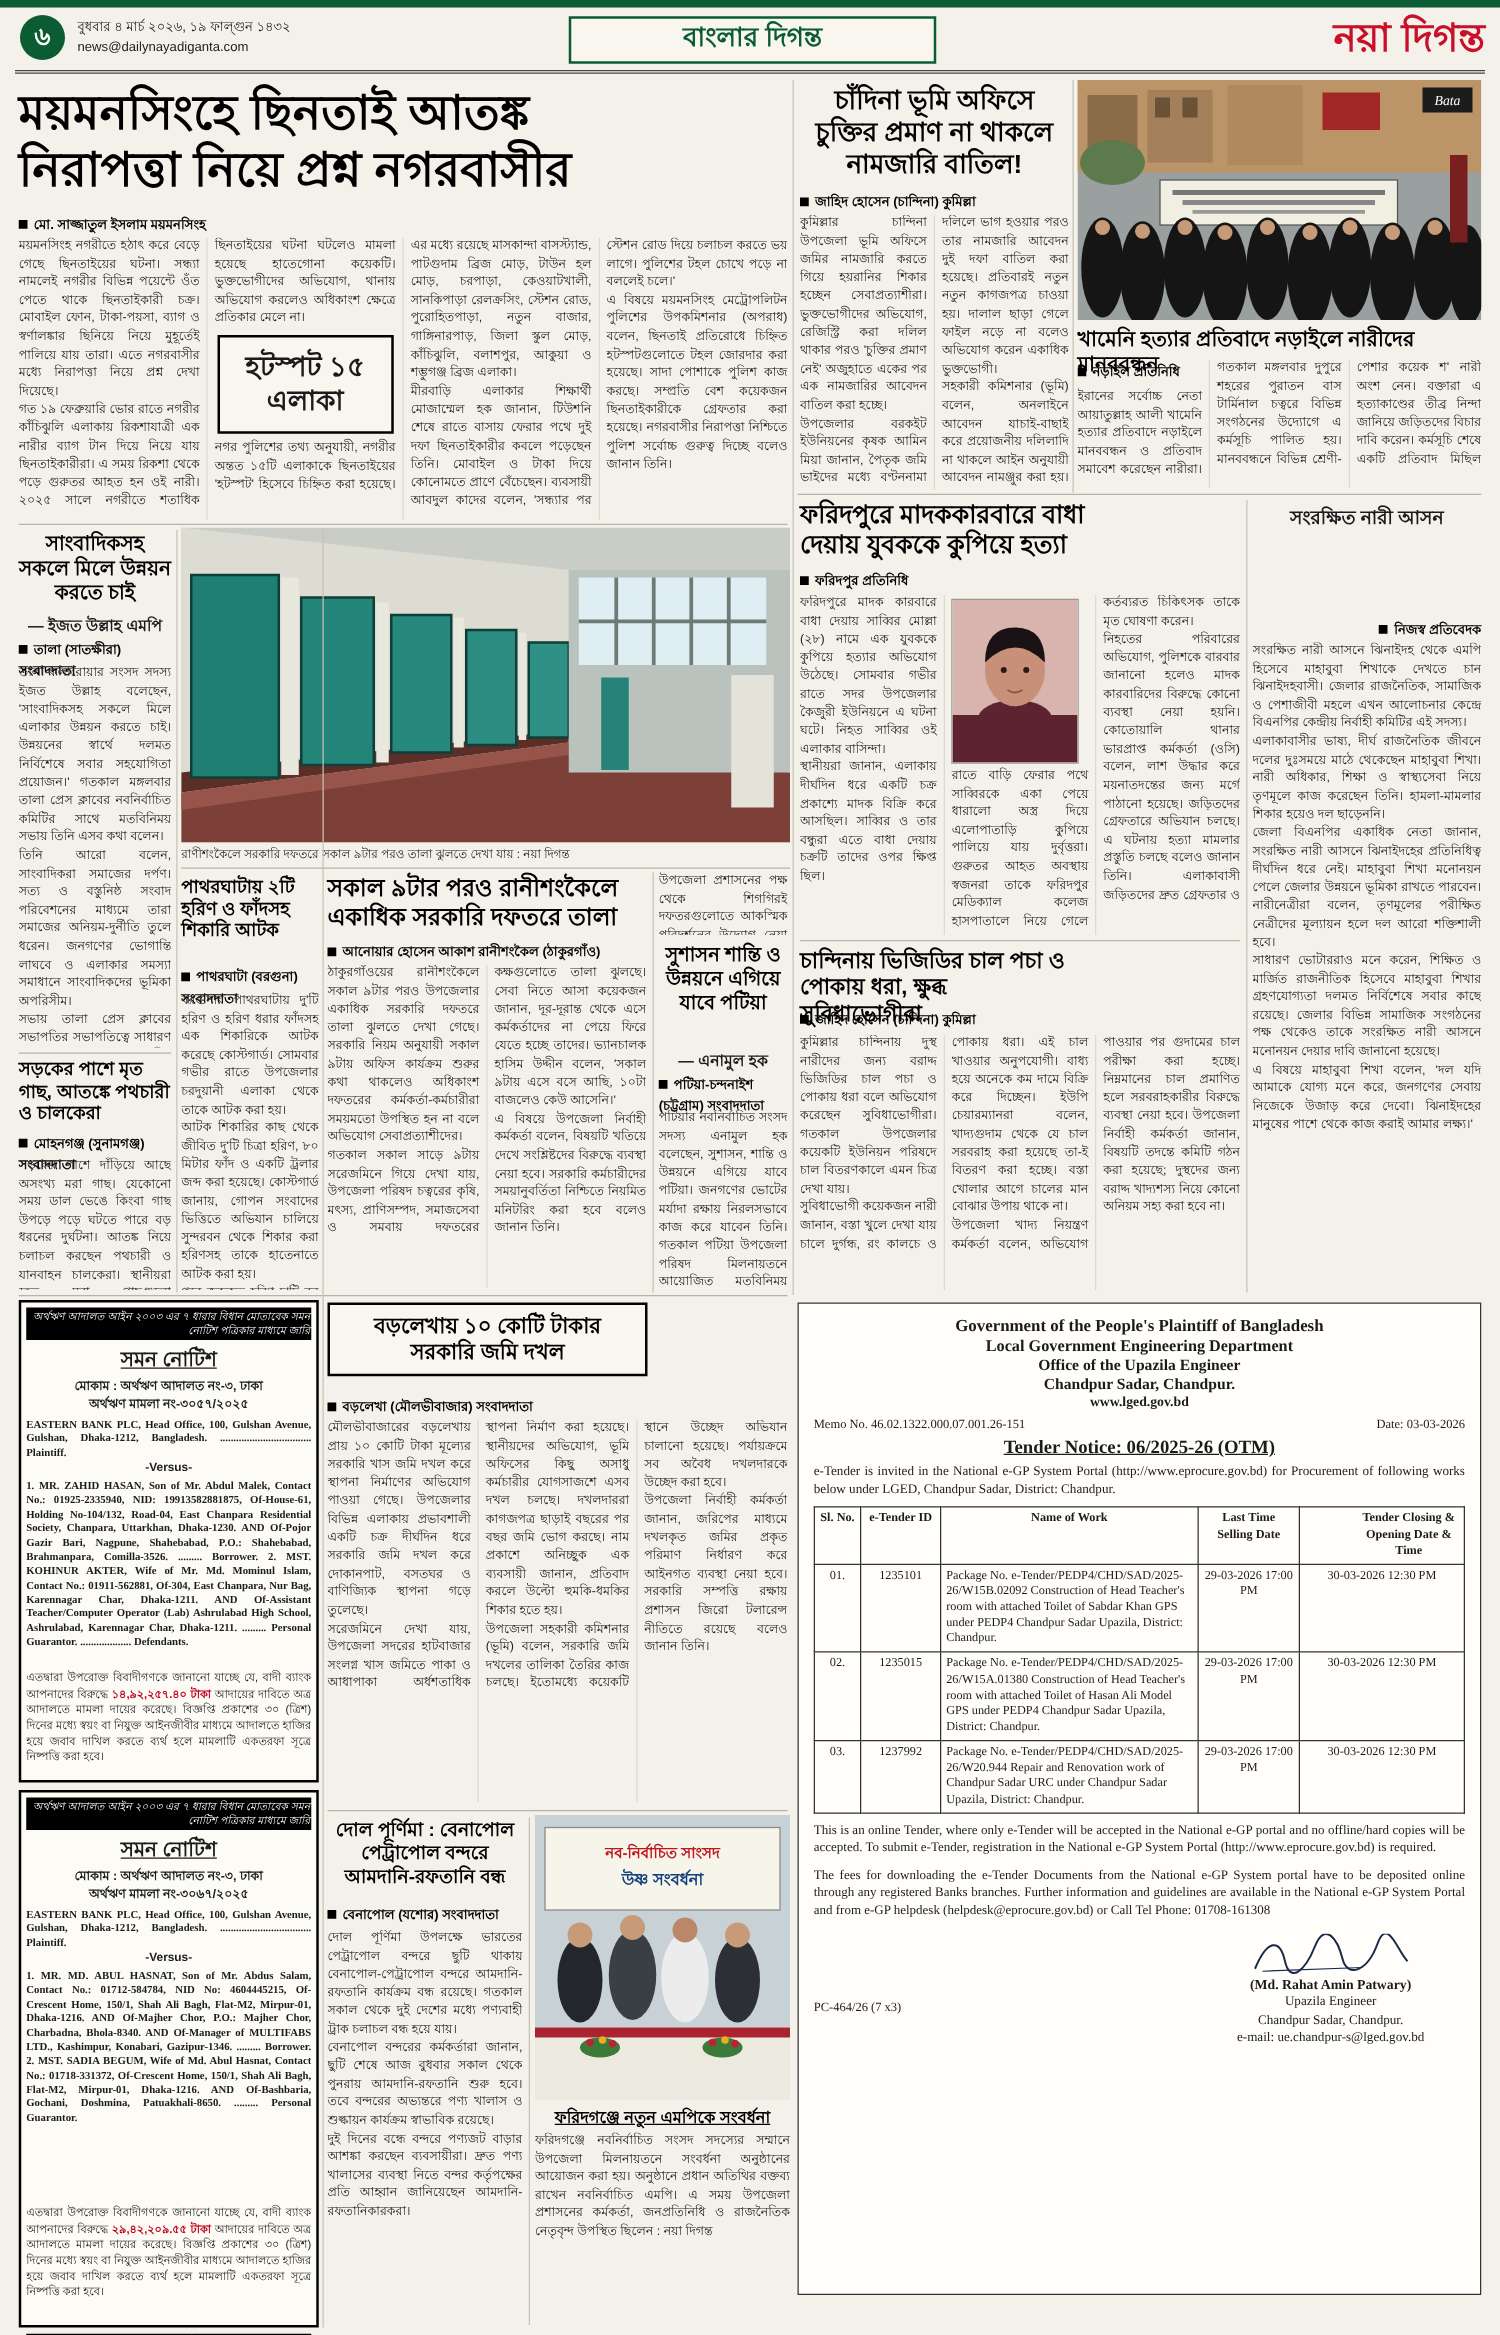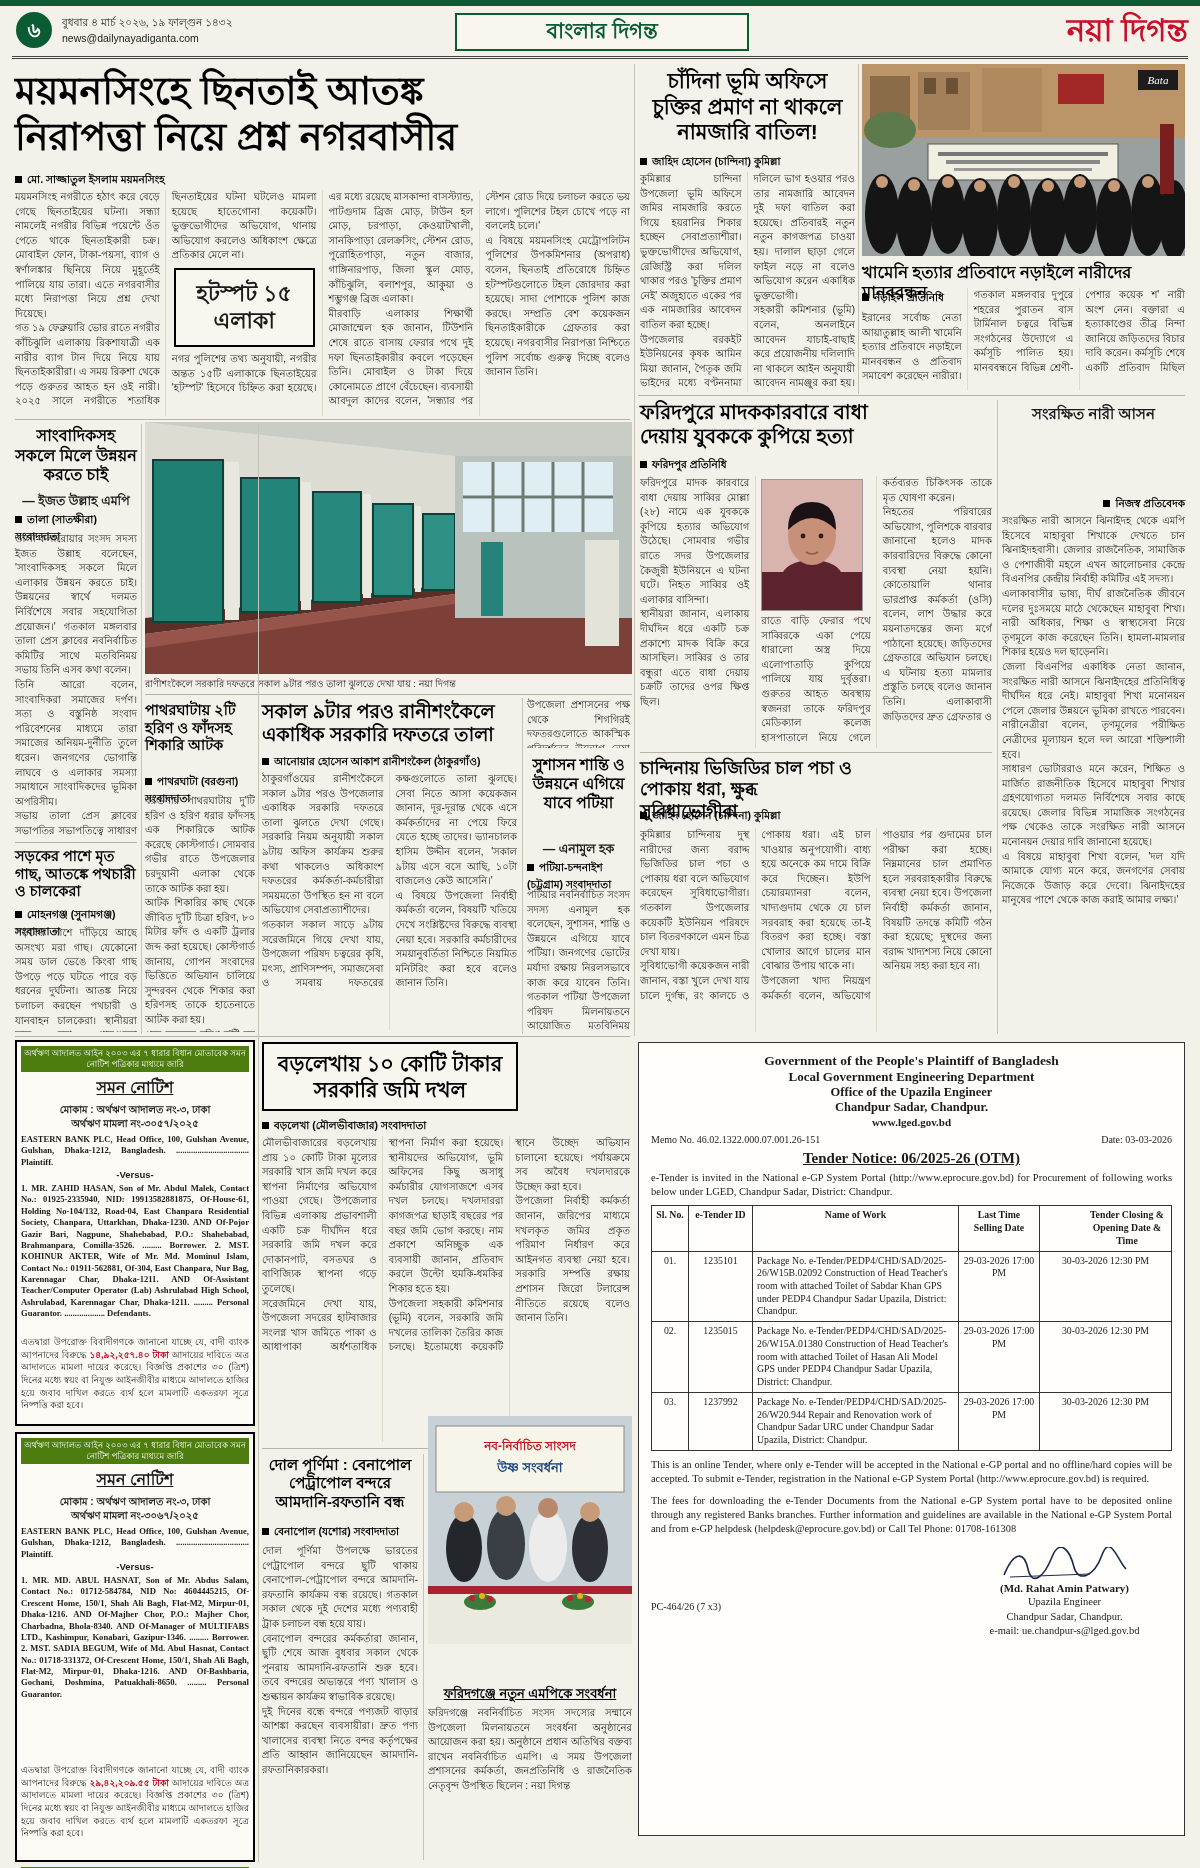--- a/index.html
+++ b/index.html
@@ -27,21 +27,21 @@
           color:#0b5c33;font-weight:bold;font-size:21px;line-height:32px;text-align:center;background:#f8f6ef;}
   .masthead{position:absolute;left:1020px;top:8px;width:168px;height:46px;color:#c9102a;
             font-weight:bold;font-size:31px;line-height:46px;text-align:right;}
   .headrule{position:absolute;left:12px;top:56px;width:1176px;border-bottom:3px double #444;}
   .hotspot{border:2.5px solid #000;padding:10px 4px;margin:5px 2px;text-align:center;
            font-weight:bold;font-size:22px;line-height:1.25;break-inside:avoid;background:#f8f6ef;}
   .attrib{font-weight:bold;font-size:12.5px;text-align:center;margin:2px 0;}
   .kicker{font-weight:bold;font-size:15px;text-align:center;}
   .caption{font-size:9.5px;color:#222;line-height:1.3;}
   .notice{position:absolute;border:2px solid #000;background:#fcfbf5;box-sizing:border-box;padding:4px;}
-  .nstrip{background:#4d7c0f;color:#fff;font-size:8.5px;text-align:center;padding:2px 1px;line-height:1.3;}
+  .nstrip{background:#000000;color:#fff;font-size:8.5px;text-align:right;padding:2px 1px;line-height:1.3;font-style:italic;}
   .ntitle{font-weight:bold;font-size:16px;text-align:center;margin:3px 0 1px 0;text-decoration:underline;}
   .ncourt{font-weight:bold;font-size:10px;text-align:center;line-height:1.4;}
   .neng{font-family:"Liberation Serif","DejaVu Serif",serif;font-size:8.6px;font-weight:bold;
         line-height:1.32;text-align:justify;margin-top:3px;}
   .nversus{text-align:center;font-weight:bold;font-size:9.5px;margin:1px 0;}
   .nbn{font-size:9px;line-height:1.4;text-align:justify;margin-top:3px;}
   .red{color:#c00020;font-weight:bold;}
   .tender{position:absolute;left:638px;top:1042px;width:547px;height:794px;background:#fffefb;
           border:1.5px solid #333;box-sizing:border-box;padding:10px 12px;
           font-family:"Liberation Serif","DejaVu Serif",serif;}
@@ -314,21 +314,21 @@
     <div class="ncourt">অর্থঋণ মামলা নং-৩০৬৭/২০২৫</div>
     <div class="neng">EASTERN BANK PLC, Head Office, 100, Gulshan Av­enue, Gulshan, Dhaka-1212, Bangladesh. .................................. Plaintiff.</div>
     <div class="nversus">-Versus-</div>
     <div class="neng clip" style="height:186px;">1. MR. MD. ABUL HASNAT, Son of Mr. Abdus Salam, Contact No.: 01712-584784, NID No: 4604445215, Of-Crescent Home, 150/1, Shah Ali Bagh, Flat-M2, Mirpur-01, Dhaka-1216. AND Of-Majher Chor, P.O.: Majher Chor, Charbadna, Bhola-8340. AND Of-Manager of MULTIFABS LTD., Kashimpur, Konabari, Gazipur-1346. ......... Borrower. 2. MST. SADIA BEGUM, Wife of Md. Abul Hasnat, Contact No.: 01718-331372, Of-Crescent Home, 150/1, Shah Ali Bagh, Flat-M2, Mirpur-01, Dhaka-1216. AND Of-Bashbaria, Gochani, Doshmina, Patuakhali-8650. ......... Personal Guarantor.</div>
     <div class="nbn clip" style="height:100px;">
       <span>এতদ্বারা উপরোক্ত বিবাদীগণকে জানানো যাচ্ছে যে, বাদী ব্যাংক আপনাদের বিরুদ্ধে </span><span class="red">২৯,৪২,২০৯.৫৫ টাকা</span><span> আদায়ের দাবিতে অত্র আদালতে মামলা দায়ের করেছে। বিজ্ঞপ্তি প্রকাশের ৩০ (ত্রিশ) দিনের মধ্যে স্বয়ং বা নিযুক্ত আইনজীবীর মাধ্যমে আদালতে হাজির হয়ে জবাব দাখিল করতে ব্যর্থ হলে মামলাটি একতরফা সূত্রে নিষ্পত্তি করা হবে।</span>
     </div>
     <div class="nstrip" style="font-size:9.5px;margin-top:3px;">আদেশক্রমে- সেরেস্তাদার, অর্থঋণ আদালত নং-৩, ঢাকা।</div>
   </div>
 
-  <div class="abs hl pre ctr" style="left:262px;top:1042px;width:256px;font-size:21px;border:2px solid #000;padding:7px 4px;box-sizing:border-box;background:#f8f6ef;">বড়লেখায় ১০ কোটি টাকার
+  <div class="abs hl pre ctr" style="left:262px;top:1042px;width:256px;font-size:17px;border:2px solid #000;padding:7px 4px;box-sizing:border-box;background:#f8f6ef;">বড়লেখায় ১০ কোটি টাকার
 সরকারি জমি দখল</div>
   <div class="abs byline" style="left:262px;top:1116px;width:256px;">
     <span class="bullet"></span><span>বড়লেখা (মৌলভীবাজার) সংবাদদাতা</span>
   </div>
   <div class="abs cols3 clip" style="left:262px;top:1136px;width:368px;height:306px;">
     <div class="bt">মৌলভীবাজারের বড়লেখায় প্রায় ১০ কোটি টাকা মূল্যের সরকারি খাস জমি দখল করে স্থাপনা নির্মাণের অভিযোগ পাওয়া গেছে। উপজেলার বিভিন্ন এলাকায় প্রভাবশালী একটি চক্র দীর্ঘদিন ধরে সরকারি জমি দখল করে দোকানপাট, বসতঘর ও বাণিজ্যিক স্থাপনা গড়ে তুলেছে।
 সরেজমিনে দেখা যায়, উপজেলা সদরের হাটবাজার সংলগ্ন খাস জমিতে পাকা ও আধাপাকা অর্ধশতাধিক স্থাপনা নির্মাণ করা হয়েছে। স্থানীয়দের অভিযোগ, ভূমি অফিসের কিছু অসাধু কর্মচারীর যোগসাজশে এসব দখল চলছে। দখলদাররা কাগজপত্র ছাড়াই বছরের পর বছর জমি ভোগ করছে। নাম প্রকাশে অনিচ্ছুক এক ব্যবসায়ী জানান, প্রতিবাদ করলে উল্টো হুমকি-ধমকির শিকার হতে হয়।
 উপজেলা সহকারী কমিশনার (ভূমি) বলেন, সরকারি জমি দখলের তালিকা তৈরির কাজ চলছে। ইতোমধ্যে কয়েকটি স্থানে উচ্ছেদ অভিযান চালানো হয়েছে। পর্যায়ক্রমে সব অবৈধ দখলদারকে উচ্ছেদ করা হবে।
 উপজেলা নির্বাহী কর্মকর্তা জানান, জরিপের মাধ্যমে দখলকৃত জমির প্রকৃত পরিমাণ নির্ধারণ করে আইনগত ব্যবস্থা নেয়া হবে। সরকারি সম্পত্তি রক্ষায় প্রশাসন জিরো টলারেন্স নীতিতে রয়েছে বলেও জানান তিনি।</div>
   </div>
@@ -339,21 +339,21 @@
 আমদানি-রফতানি বন্ধ</div>
   <div class="abs byline" style="left:262px;top:1522px;width:156px;">
     <span class="bullet"></span><span>বেনাপোল (যশোর) সংবাদদাতা</span>
   </div>
   <div class="abs clip" style="left:262px;top:1544px;width:156px;height:316px;">
     <div class="bt">দোল পূর্ণিমা উপলক্ষে ভারতের পেট্রাপোল বন্দরে ছুটি থাকায় বেনাপোল-পেট্রাপোল বন্দরে আমদানি-রফতানি কার্যক্রম বন্ধ রয়েছে। গতকাল সকাল থেকে দুই দেশের মধ্যে পণ্যবাহী ট্রাক চলাচল বন্ধ হয়ে যায়।
 বেনাপোল বন্দরের কর্মকর্তারা জানান, ছুটি শেষে আজ বুধবার সকাল থেকে পুনরায় আমদানি-রফতানি শুরু হবে। তবে বন্দরের অভ্যন্তরে পণ্য খালাস ও শুল্কায়ন কার্যক্রম স্বাভাবিক রয়েছে।
 দুই দিনের বন্ধে বন্দরে পণ্যজট বাড়ার আশঙ্কা করছেন ব্যবসায়ীরা। দ্রুত পণ্য খালাসের ব্যবস্থা নিতে বন্দর কর্তৃপক্ষের প্রতি আহ্বান জানিয়েছেন আমদানি-রফতানিকারকরা।</div>
   </div>
 
-  <div class="abs" style="left:428px;top:1416px;width:204px;height:228px;">
+  <div class="abs" style="left:428px;top:1452px;width:204px;height:228px;">
     <svg width="204" height="228" viewBox="0 0 204 228">
       <rect width="204" height="228" fill="#c8d2d6"></rect>
       <rect x="8" y="10" width="188" height="66" fill="#f7f4ea" stroke="#888"></rect>
       <text x="102" y="34" font-size="12" font-weight="bold" fill="#c0171f" text-anchor="middle">নব-নির্বাচিত সাংসদ</text>
       <text x="102" y="56" font-size="13" font-weight="bold" fill="#14407c" text-anchor="middle">উষ্ণ সংবর্ধনা</text>
       <g>
         <ellipse cx="36" cy="132" rx="18" ry="34" fill="#23262b"></ellipse>
           <circle cx="36" cy="96" r="10" fill="#c79a78"></circle>
         <ellipse cx="78" cy="128" rx="19" ry="36" fill="#3a3f46"></ellipse>
           <circle cx="78" cy="90" r="10" fill="#c79a78"></circle>

